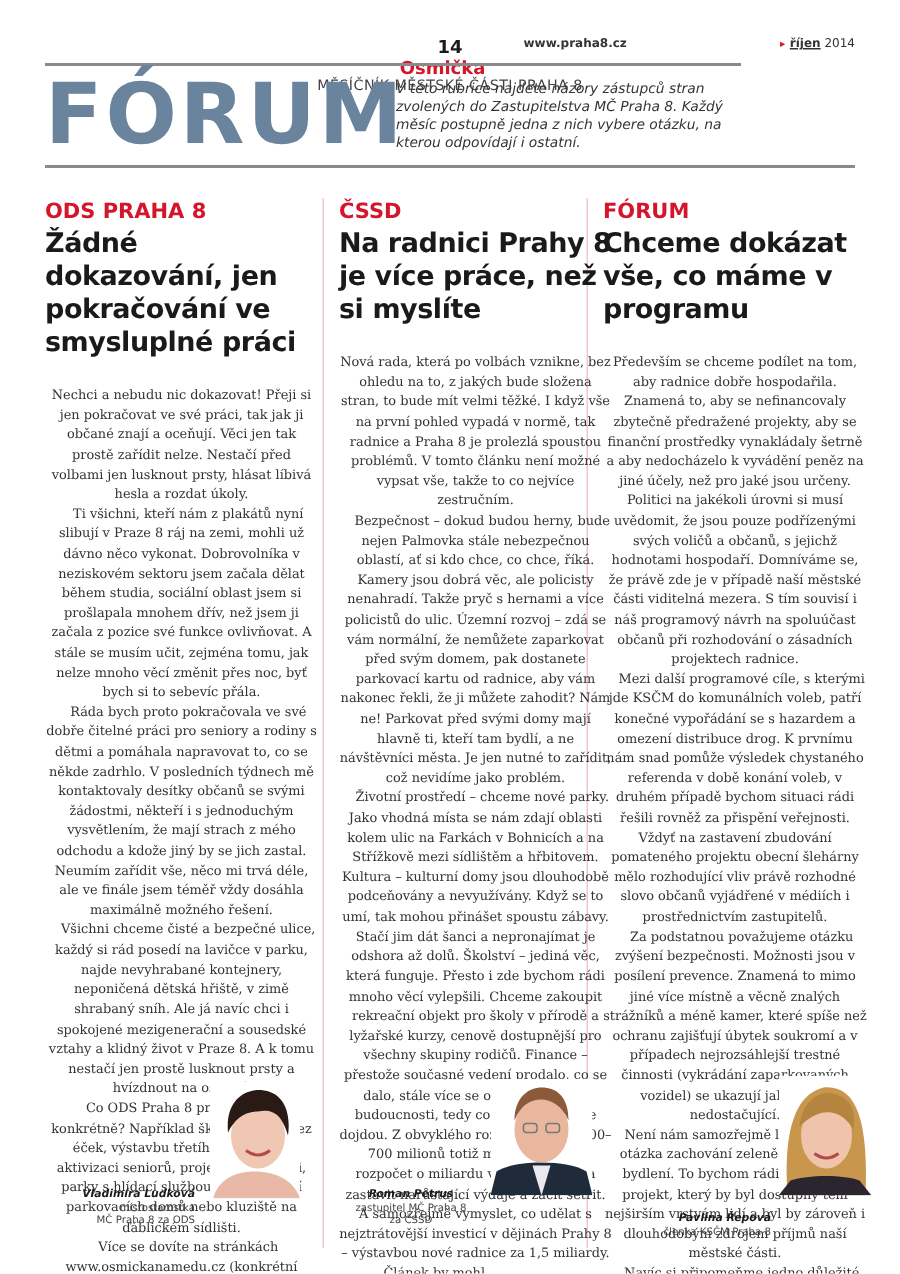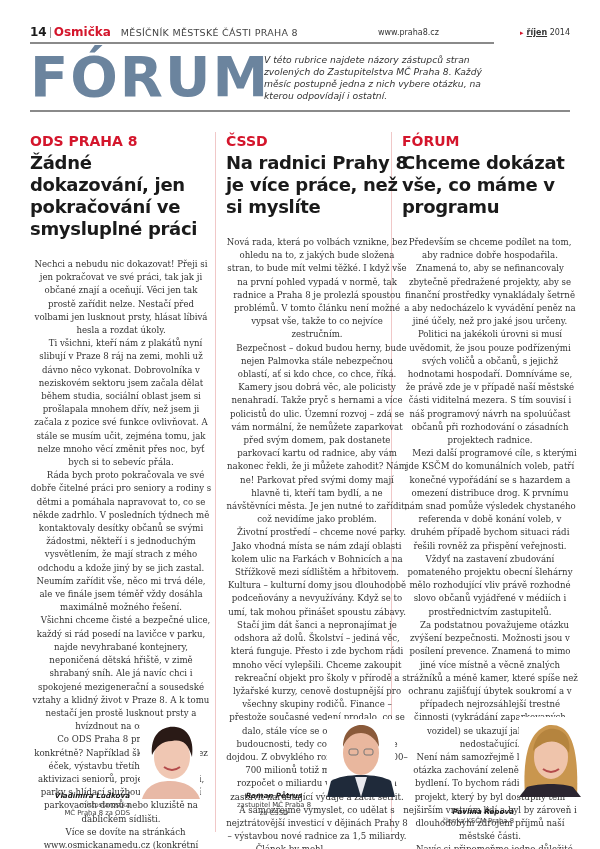--- a/index.html
+++ b/index.html
@@ -1,24 +1,24 @@
 <!DOCTYPE html>
 <html><head>
 <meta charset="utf-8">
 <style>
   * { box-sizing: border-box; margin: 0; padding: 0; }
   html, body { width: 600px; height: 849px; background: #ffffff; overflow: hidden; }
   body { position: relative; font-family: "DejaVu Serif", serif; color: #2a2a2a; }
 
-  .topbar { position: absolute; left: 30px; top: 24px; width: 540px; height: 16px; display: flex; align-items: center; }
+  .topbar { position: absolute; left: 30px; top: 24px; width: 540px; height: 16px; display: flex; align-items: center; flex-direction: column; }
   .page-num { font-family: "DejaVu Sans", sans-serif; font-weight: bold; font-size: 12px; color: #1a1a1a; }
   .sep { width: 1px; height: 11px; background: #999; margin: 0 3px 0 3px; }
   .brand { font-family: "DejaVu Sans", sans-serif; font-weight: bold; font-size: 12px; color: #d4162c; margin-right: 10px; }
   .subtitle { font-family: "DejaVu Sans", sans-serif; font-size: 9.5px; color: #444; letter-spacing: 0.3px; }
-  .url { position: absolute; left: 348px; font-family: "DejaVu Sans", sans-serif; font-size: 8px; font-weight: normal; color: #333; }
+  .url { position: absolute; left: 319px; font-family: "DejaVu Sans", sans-serif; font-size: 8px; font-weight: bold; color: #333; }
   .date { position: absolute; right: 0; font-family: "DejaVu Sans", sans-serif; font-size: 8px; color: #333; }
   .date b { font-weight: bold; text-decoration: underline; }
   .date .tri { color: #d4162c; font-size: 7px; margin-right: 3px; }
 
   .rule-top { position: absolute; left: 30px; top: 42px; width: 464px; height: 1.5px; background: #8a8a8a; }
   .forum-title { position: absolute; left: 30px; top: 44px; font-family: "DejaVu Sans", sans-serif; font-weight: bold; font-size: 56px; color: #6b849e; letter-spacing: 2px; line-height: 66px; }
   .intro { position: absolute; left: 264px; top: 54px; width: 240px; font-family: "DejaVu Sans", sans-serif; font-style: italic; font-size: 9.2px; line-height: 12px; color: #333; }
   .rule-bottom { position: absolute; left: 30px; top: 110px; width: 540px; height: 1.5px; background: #8a8a8a; }
 
   .col { position: absolute; top: 132px; width: 182px; }

